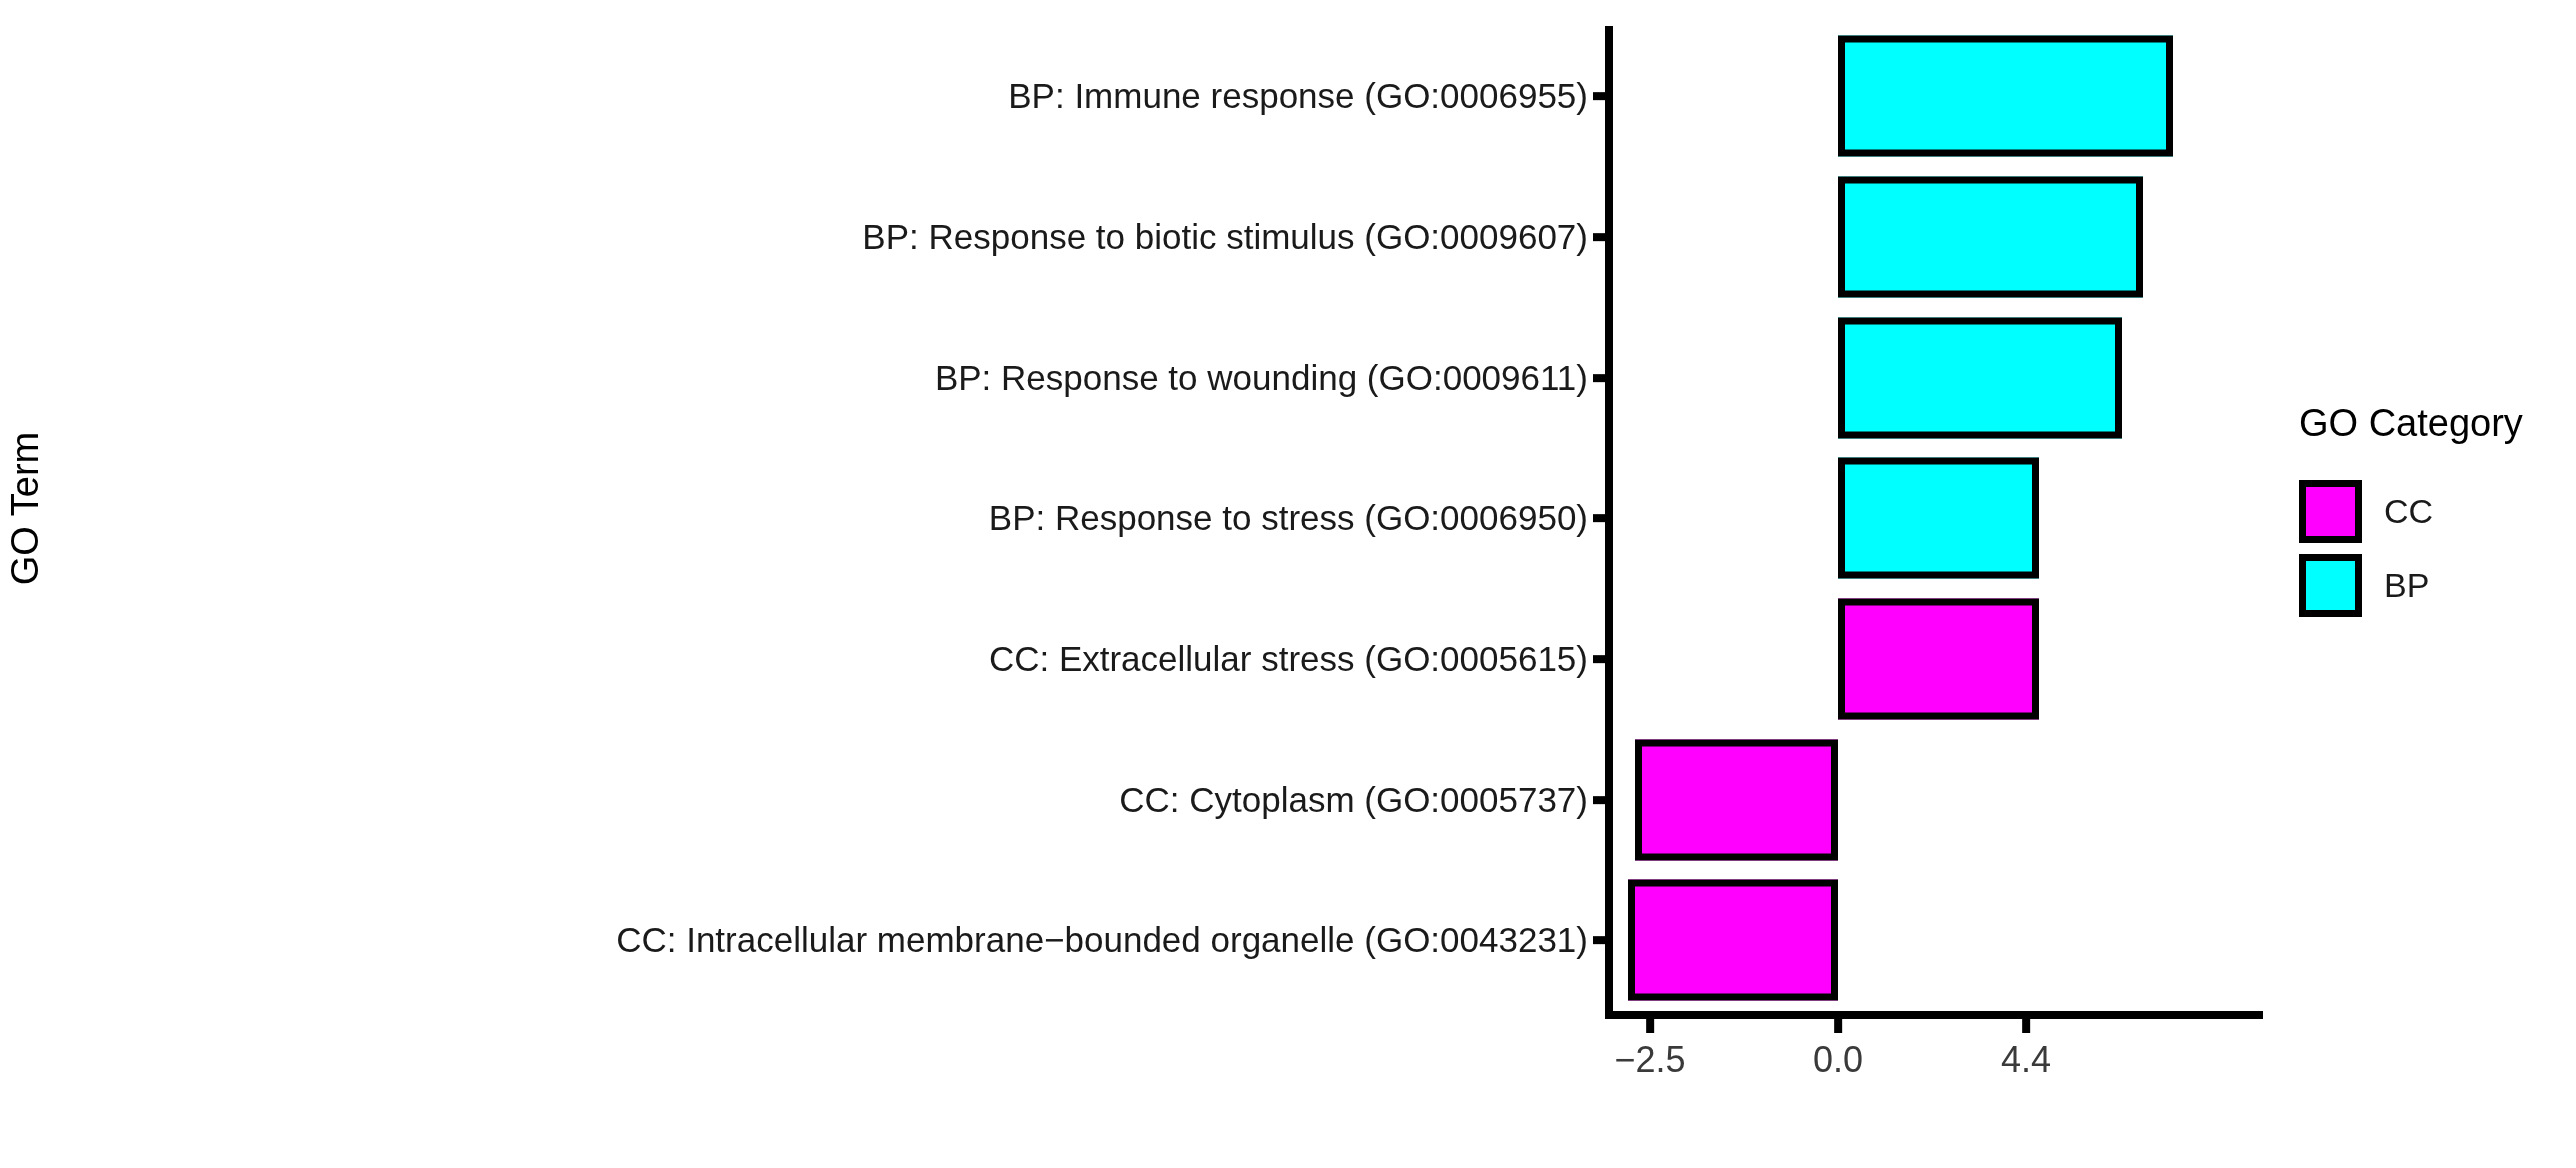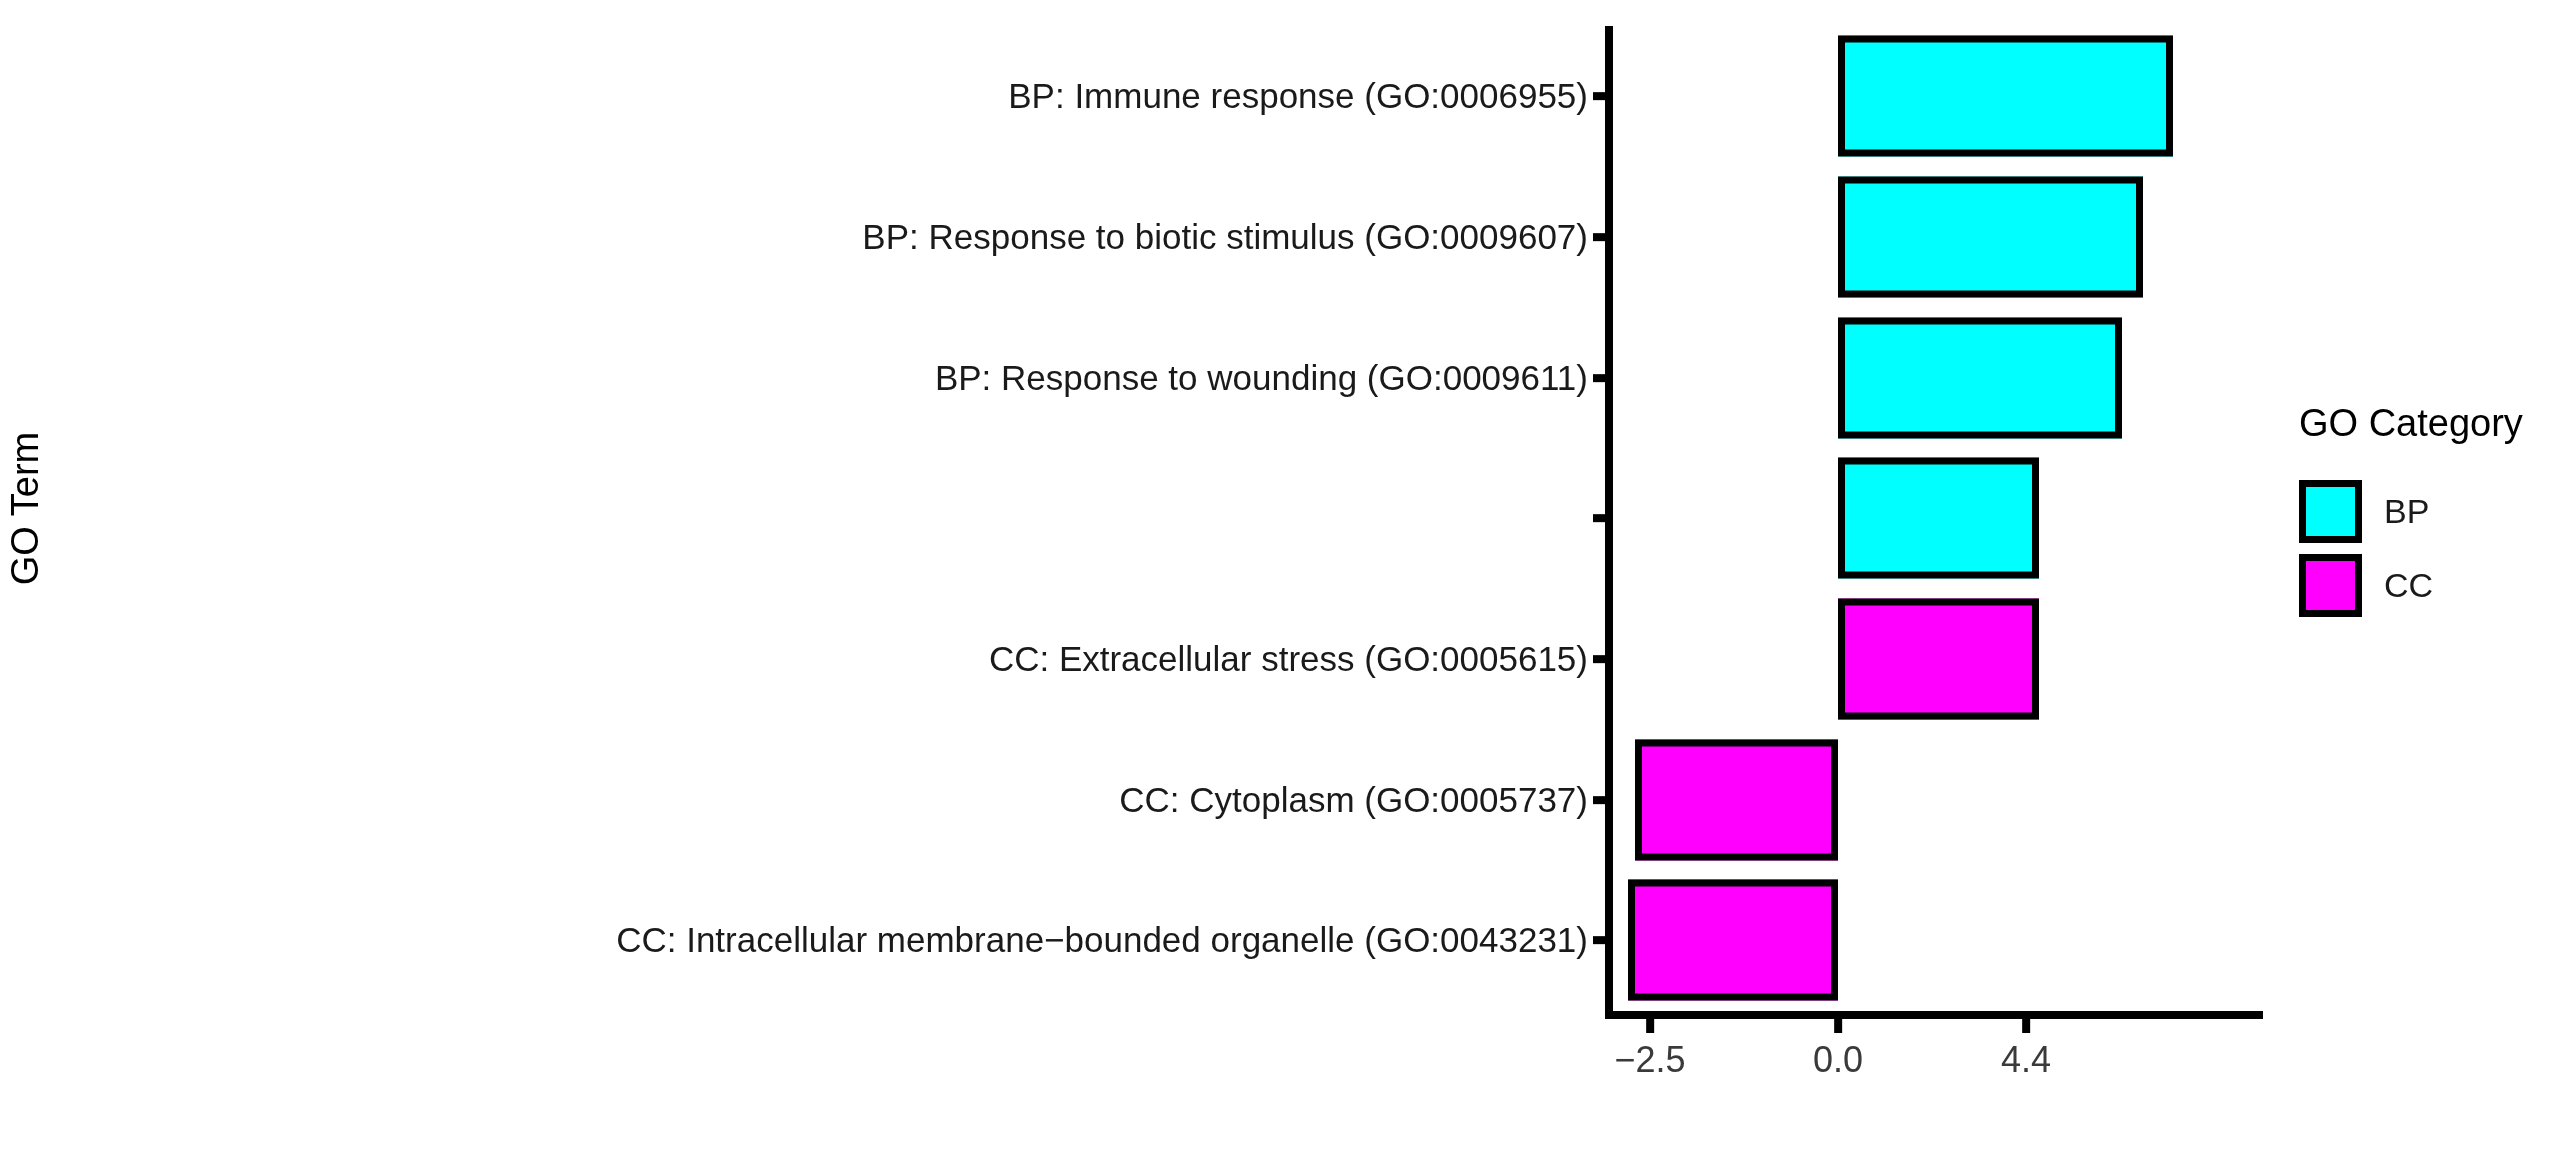--- a/index.html
+++ b/index.html
@@ -177,20 +177,21 @@
 <div id="figure">
 
   <div id="y-axis-title">
     <span class="rot">GO Term</span>
   </div>
 
   <div id="y-tick-labels">
       <div class="y-tick-label" style="top: 70px;">BP: Immune response (GO:0006955)</div>
       <div class="y-tick-label" style="top: 211px;">BP: Response to biotic stimulus (GO:0009607)</div>
       <div class="y-tick-label" style="top: 352px;">BP: Response to wounding (GO:0009611)</div>
+      <div class="y-tick-label" style="top: 492px;">BP: Response to stress (GO:0006950)</div>
       <div class="y-tick-label" style="top: 633px;">CC: Extracellular stress (GO:0005615)</div>
       <div class="y-tick-label" style="top: 774px;">CC: Cytoplasm (GO:0005737)</div>
       <div class="y-tick-label" style="top: 914px;">CC: Intracellular membrane−bounded organelle (GO:0043231)</div>
     </div>
 
   <div id="plot-panel">
     <div id="y-axis-line"></div>
     <div id="x-axis-line"></div>
   <div class="bar bp" title="BP: Immune response (GO:0006955): 4.45" style="left: 233px; width: 335px; top: 70px; height: 121px;"></div>
       <div class="y-tick-mark" style="top: 70px;"></div>
@@ -212,24 +213,24 @@
       <div class="x-tick-text" style="left: 233px;">0.0</div>
       <div class="x-tick-mark" style="left: 421px;"></div>
       <div class="x-tick-text" style="left: 421px;">4.4</div>
     </div>
 
 
   <div id="legend">
     <div id="legend-title">GO Category</div>
     <div id="legend-items">
         <div class="legend-row">
+          <div class="legend-key cc" style="background: rgb(255, 0, 255);"></div>
+          <div class="legend-label">CC</div>
+        </div>
+        <div class="legend-row">
           <div class="legend-key bp" style="background: rgb(0, 255, 255);"></div>
           <div class="legend-label">BP</div>
         </div>
-        <div class="legend-row">
-          <div class="legend-key cc" style="background: rgb(255, 0, 255);"></div>
-          <div class="legend-label">CC</div>
-        </div>
       </div>
   </div>
 
 </div>
 
 
 </body></html>

